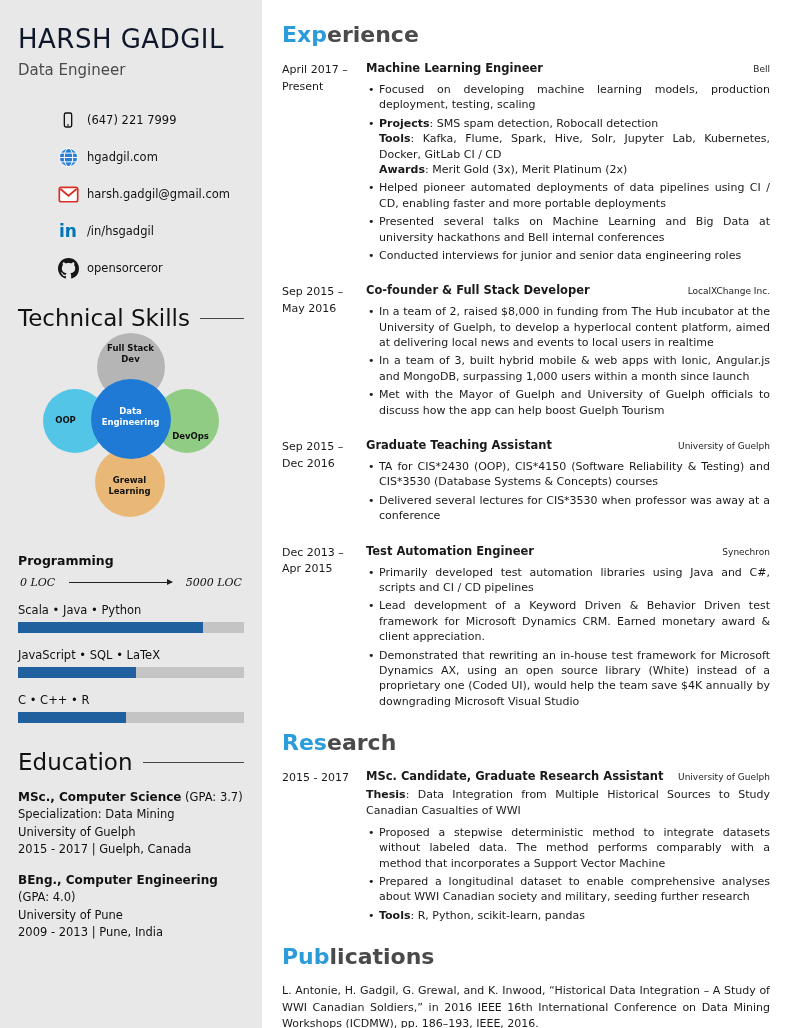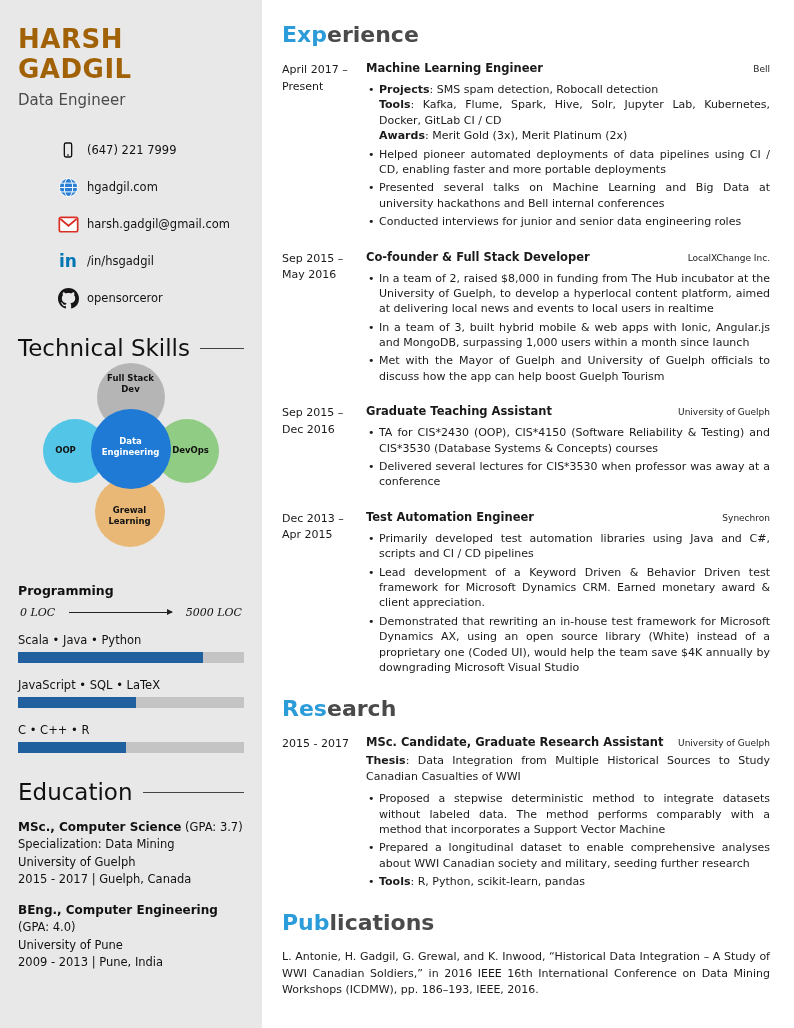--- a/index.html
+++ b/index.html
@@ -2,21 +2,21 @@
 <html><head>
 <meta charset="utf-8">
 <style>
   * { margin:0; padding:0; box-sizing:border-box; }
   html,body { background:#fff; }
   body { width:794px; height:1028px; font-family:"DejaVu Sans", sans-serif; color:#1a1a1a; overflow:hidden; }
   .page { display:flex; width:794px; height:1028px; }
 
   
   .sidebar { width:262px; flex-shrink:0; background:#e8e8e8; padding:24px 18px 18px 18px; }
-  .name { color:#a16207; font-size:26px; font-weight:700; letter-spacing:.5px; }
+  .name { color:#0f172a; font-size:26px; font-weight:400; letter-spacing:.5px; }
   .job-title { font-size:15px; color:#4a4a4a; margin-top:7px; }
 
   .contacts { list-style:none; margin:30px 0 0 14px; }
   .contact { display:flex; align-items:center; gap:8px; margin-bottom:15px; font-size:11.5px; color:#111; cursor:pointer;margin-left:25px; }
   .cicon { width:22px; height:22px; display:flex; align-items:center; justify-content:center; flex-shrink:0; }
   .in-logo { font-weight:bold; font-size:17px; color:#0077b5; font-family:"DejaVu Sans", sans-serif; }
 
   .side-heading { display:flex; align-items:center; font-size:23px; font-weight:400; color:#111; margin-top:26px;justify-content:flex-end; }
   .side-heading::after { content:""; flex:1; height:1px; background:#444; margin-left:10px; }
   .sub-label { font-weight:bold; font-size:12.5px; margin:14px 0 6px; color:#111; }
@@ -26,21 +26,21 @@
   .vcircle { position:absolute; border-radius:50%; }
   .vc-fullstack { width:68px; height:68px; left:68px; top:0; z-index:1; }
   .vc-oop { width:64px; height:64px; left:14px; top:56px; z-index:1; }
   .vc-devops { width:64px; height:64px; left:126px; top:56px; z-index:1; }
   .vc-ml { width:70px; height:70px; left:66px; top:114px; z-index:1; }
   .vc-data { width:80px; height:80px; left:62px; top:46px; z-index:2; }
   .vlabel { position:absolute; z-index:5; font-size:8.5px; font-weight:bold; text-align:center; white-space:pre-line; line-height:1.3; color:#111; }
   .vl-fullstack { left:66px; top:10px; width:72px; }
   .vl-oop { left:14px; top:82px; width:46px; }
   .vl-data { left:62px; top:73px; width:80px; color:#fff; }
-  .vl-devops { left:136px; top:82px; width:52px; }
+  .vl-devops { left:136px; top:98px; width:52px; }
   .vl-ml { left:66px; top:142px; width:70px; }
 
   
   .scale { display:flex; align-items:center; gap:14px; margin:8px 2px 14px; font-family:"DejaVu Serif", serif; font-style:italic; font-size:11px; color:#111; }
   .scale-line { flex:1; height:1px; background:#222; position:relative; }
   .scale-line::after { content:""; position:absolute; right:-1px; top:-3px; border-left:6px solid #222; border-top:3px solid transparent; border-bottom:3px solid transparent; }
   .skill { margin-bottom:15px; }
   .skill-label { font-size:11.5px; margin-bottom:5px; color:#111; }
   .bar { height:11px; width:100%; }
   .fill { height:100%; }
@@ -197,20 +197,21 @@
 
       <article class="entry">
         <div class="entry-date">April 2017 –
 Present</div>
         <div class="entry-body">
           <div class="role-row">
             <span class="role">Machine Learning Engineer</span>
             <span class="org">Bell</span>
           </div>
           <ul class="bullets">
+            <li>Focused on developing machine learning models, production deployment, testing, scaling</li>
             <li>
               <span class="bline"><b>Projects</b><span>: SMS spam detection, Robocall detection</span></span>
               <span class="bline"><b>Tools</b><span>:  Kafka, Flume, Spark, Hive, Solr, Jupyter Lab, Kubernetes, Docker, GitLab CI / CD</span></span>
               <span class="bline"><b>Awards</b><span>: Merit Gold (3x), Merit Platinum (2x)</span></span>
             </li>
             <li>Helped pioneer automated deployments of data pipelines using CI / CD, enabling faster and more portable deployments</li>
             <li>Presented several talks on Machine Learning and Big Data at university hackathons and Bell internal conferences</li>
             <li>Conducted interviews for junior and senior data engineering roles</li>
           </ul>
         </div>

